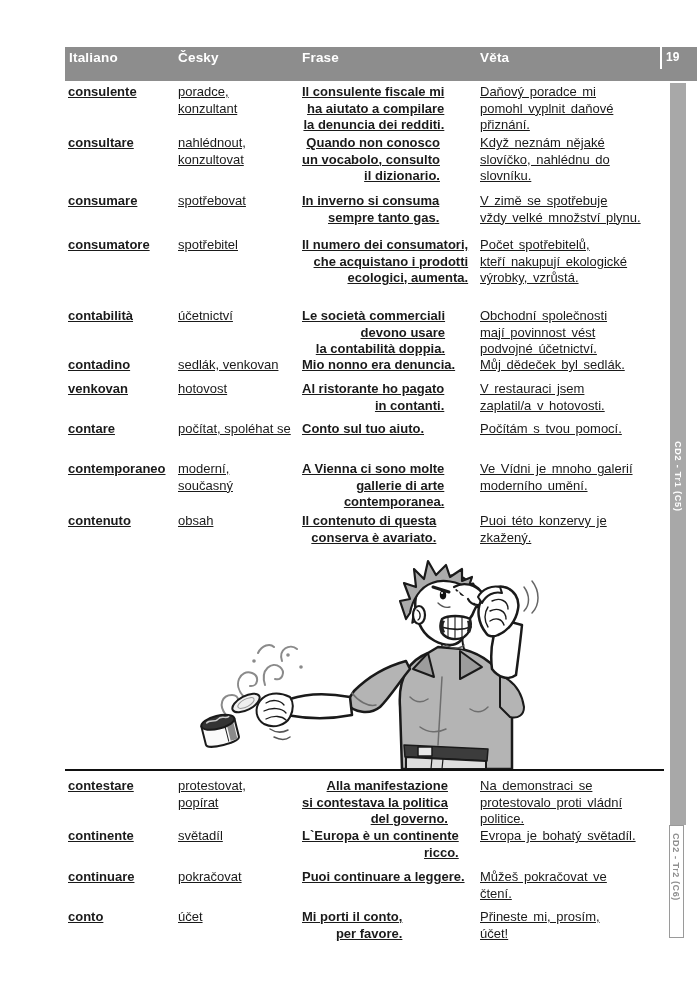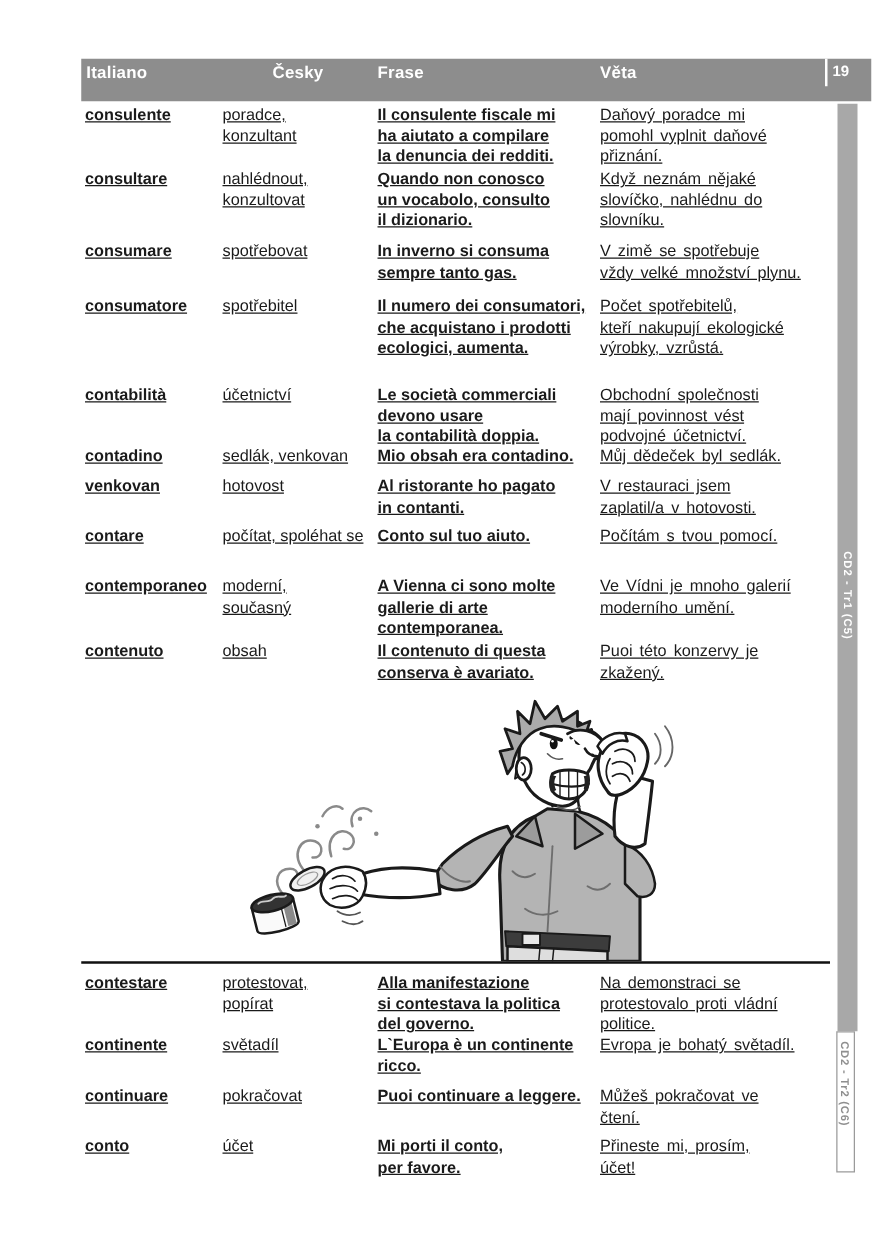--- a/index.html
+++ b/index.html
@@ -10,33 +10,33 @@
   
   .header-bar{
     position:absolute;left:65px;top:47px;width:632px;height:34px;
     background:#8d8d8d;
     text-decoration:underline;
   }
   .header-bar .hlabel{
     position:absolute;top:3px;font-size:13.5px;font-weight:700;color:#ffffff;
     white-space:nowrap;letter-spacing:.2px;
   }
-  .h1{left:4px;} .h2{left:113px;margin-left:40px;} .h3{left:237px;} .h4{left:415px;}
+  .h1{left:4px;} .h2{left:113px;} .h3{left:237px;} .h4{left:415px;}
   .page-divider{position:absolute;left:595px;top:0;width:2px;height:22px;background:#ffffff;}
   .page-number{position:absolute;left:601px;top:3px;font-size:12px;font-weight:600;color:#ffffff;}
 
   
   .vrow{position:absolute;left:65px;width:592px;}
   .cell{
     position:absolute;top:0;font-size:13px;line-height:16.5px;
     white-space:pre-line;width:max-content;text-decoration:underline;
   }
   .c1{left:3px;font-weight:700;}
   .c2{left:113px;}
-  .c3{left:237px;font-weight:700;}
+  .c3{left:237px;font-weight:700;text-align:right;}
   .c4{left:415px;word-spacing:2px;}
 
   
   .rule{position:absolute;left:65px;top:769px;width:599px;height:2px;background:#111111;}
 
   
   .side-bar{
     position:absolute;left:670px;top:83px;width:16px;height:742px;background:#a8a8a8;
   }
   .side-bar .vtext{
@@ -115,21 +115,21 @@
       <div class="cell c3">Le società commerciali
 devono usare
 la contabilità doppia.</div>
       <div class="cell c4">Obchodní společnosti
 mají povinnost vést
 podvojné účetnictví.</div>
     </div>
     <div class="vrow" style="top: 357px;">
       <div class="cell c1">contadino</div>
       <div class="cell c2">sedlák, venkovan</div>
-      <div class="cell c3">Mio obsah era contadino.</div>
+      <div class="cell c3">Mio nonno era denuncia.</div>
       <div class="cell c4">Můj dědeček byl sedlák.</div>
     </div>
     <div class="vrow" style="top: 381px;">
       <div class="cell c1">venkovan</div>
       <div class="cell c2">hotovost</div>
       <div class="cell c3">Al ristorante ho pagato
 in contanti.</div>
       <div class="cell c4">V restauraci jsem
 zaplatil/a v hotovosti.</div>
     </div>

